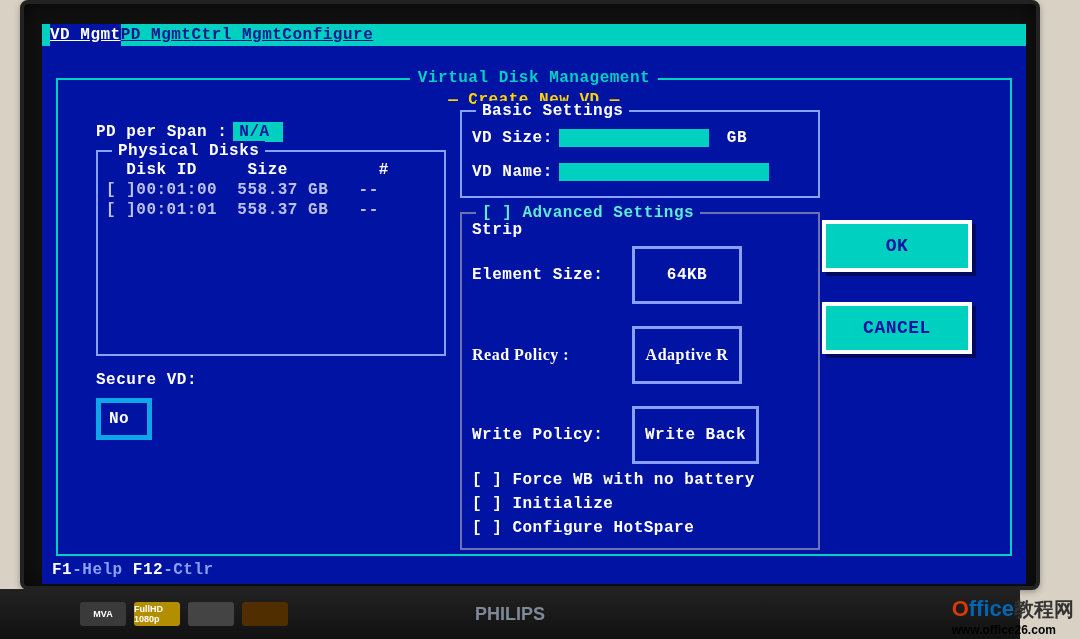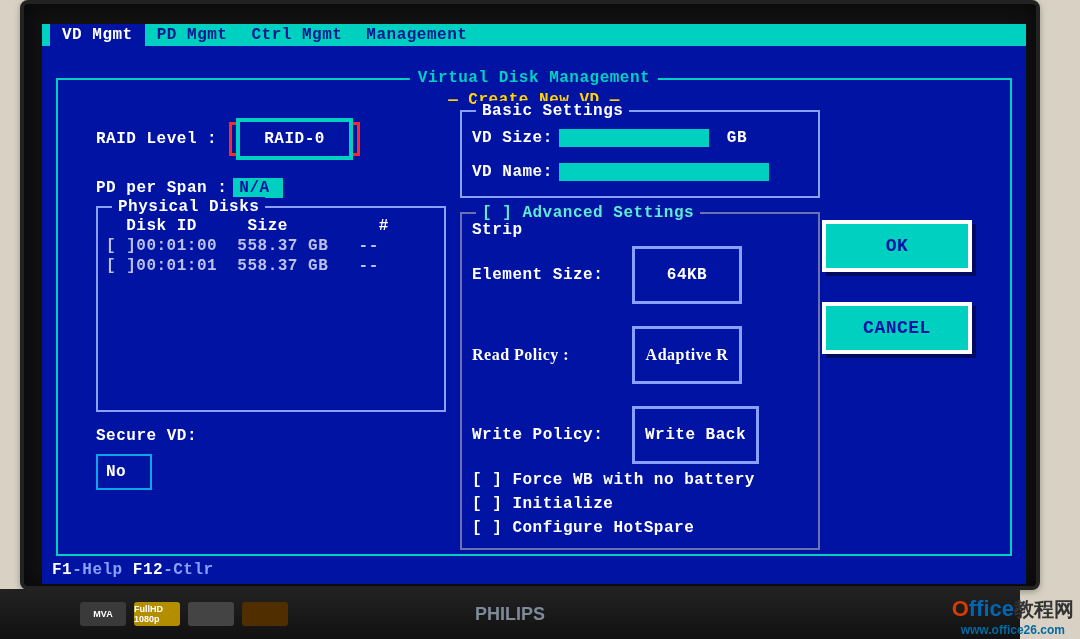--- a/index.html
+++ b/index.html
@@ -37,21 +37,21 @@
     text-align: center;
     color: #fff;
     padding: 4px 0 2px;
   }
   .menu-bar {
     background: #00d0c0;
     color: #001790;
     display: flex;
     padding-left: 8px;
   }
-  .menu-item { padding: 1px 12px; white-space: pre; cursor: pointer; }
+  .menu-item { padding: 1px 0; white-space: pre; cursor: pointer; text-decoration: underline; }
   .menu-item.active { background: #0013a3; color: #fff; }
 
   .outer-frame {
     position: absolute;
     top: 54px; left: 14px; right: 14px; bottom: 28px;
     border: 2px solid #00d0c0;
   }
   .outer-frame-title {
     position: absolute; top: -12px; left: 50%; transform: translateX(-50%);
     background: #0013a3; color: #00d0c0; padding: 0 8px; white-space: nowrap;
@@ -98,21 +98,21 @@
     position: absolute; top: -11px; left: 14px;
     background: #0013a3; color: #fff; padding: 0 6px;
   }
   .group.adv .group-title { color: #5eead4; }
   .group.adv { border-color: #6a72b0; }
 
   .disk-header { color: #fff; white-space: pre; }
   .disk-row { color: #bbc1ec; white-space: pre; }
 
   .secure-box {
-    border: 2px solid #0ea5e9; width: 56px; padding: 6px 8px; color: #fff;
+    border: 5px solid #0ea5e9; width: 56px; padding: 6px 8px; color: #fff;
   }
 
   .kv { display: flex; align-items: center; margin: 6px 0; }
   .kv .k { color: #fff; width: 160px; white-space: pre; }
   .kv-val-box {
     border: 3px solid #8aa0ff; padding: 16px 10px; color: #fff; min-width: 110px; text-align: center;
   }
   .chk-row { color: #fff; white-space: pre; margin-top: 4px; }
 
   .big-btn {
@@ -146,51 +146,43 @@
   .watermark {
     position: absolute; right: 6px; bottom: 2px;
     font-family: sans-serif; font-weight: bold;
     text-align: left;
     margin-top: 15px;
   }
   .watermark .t1 { font-size: 22px; }
   .watermark .t1 .o { color:#d83b01; }
   .watermark .t1 .f { color:#0066b3; }
   .watermark .t1 .cn { color:#333; font-size:20px; }
-  .watermark .t2 { font-size: 12px; color:#0369a1;text-align:center; }
+  .watermark .t2 { font-size: 12px; color:#000000; }
 </style>
 </head>
 <body>
 
 <div class="monitor">
   <div class="screen">
 
 
     <div class="menu-bar">
       <div class="menu-item active">VD Mgmt</div>
       <div class="menu-item">PD Mgmt</div>
       <div class="menu-item">Ctrl Mgmt</div>
-      <div class="menu-item">Management</div>
+      <div class="menu-item">Configure</div>
     </div>
 
     <div class="outer-frame">
       <div class="outer-frame-title">Virtual Disk Management</div>
 
       <div class="inner-create">
         <div class="inner-create-title">— Create New VD —</div>
 
         <div class="left-col">
-          <div class="raid-field">
-            <span class="label">RAID Level :</span>
-            <span class="raid-button-wrap">
-              <span class="raid-button">
-                <span class="raid-inner">RAID-0</span>
-              </span>
-            </span>
-          </div>
 
           <div class="field-row">
             <span class="label">PD per Span :</span>
             <span class="value-box">N/A</span>
           </div>
 
           <div class="group" style="height:206px;">
             <div class="group-title">Physical Disks</div>
             <div class="disk-header">  Disk ID     Size         #</div>
             <div class="disk-row">[ ]00:01:00  558.37 GB   --</div>

